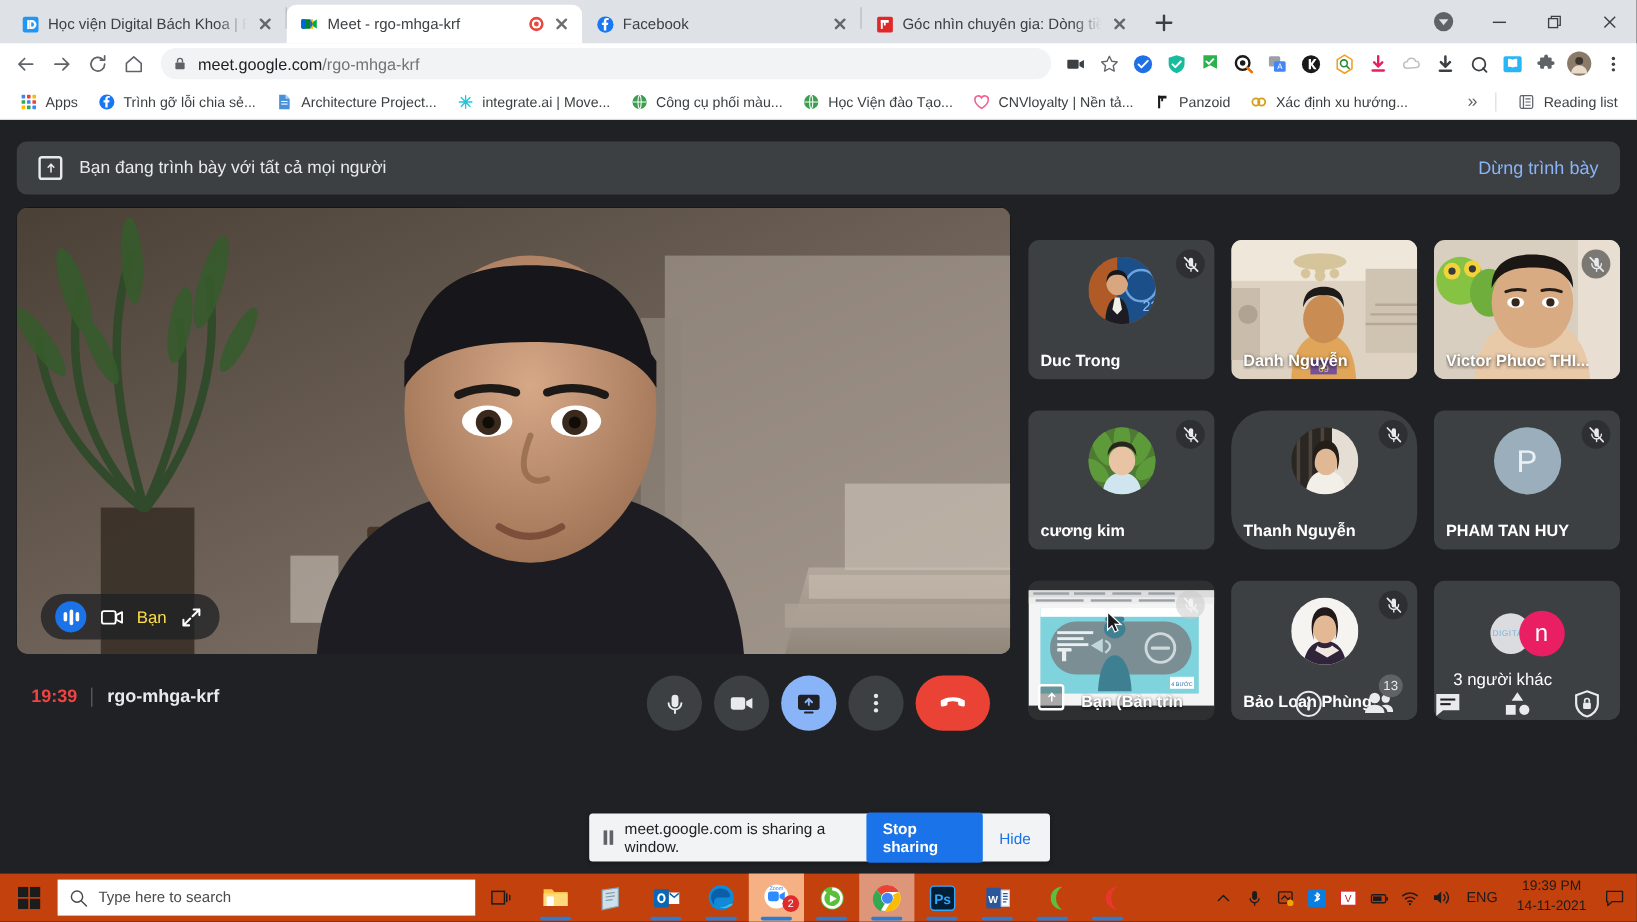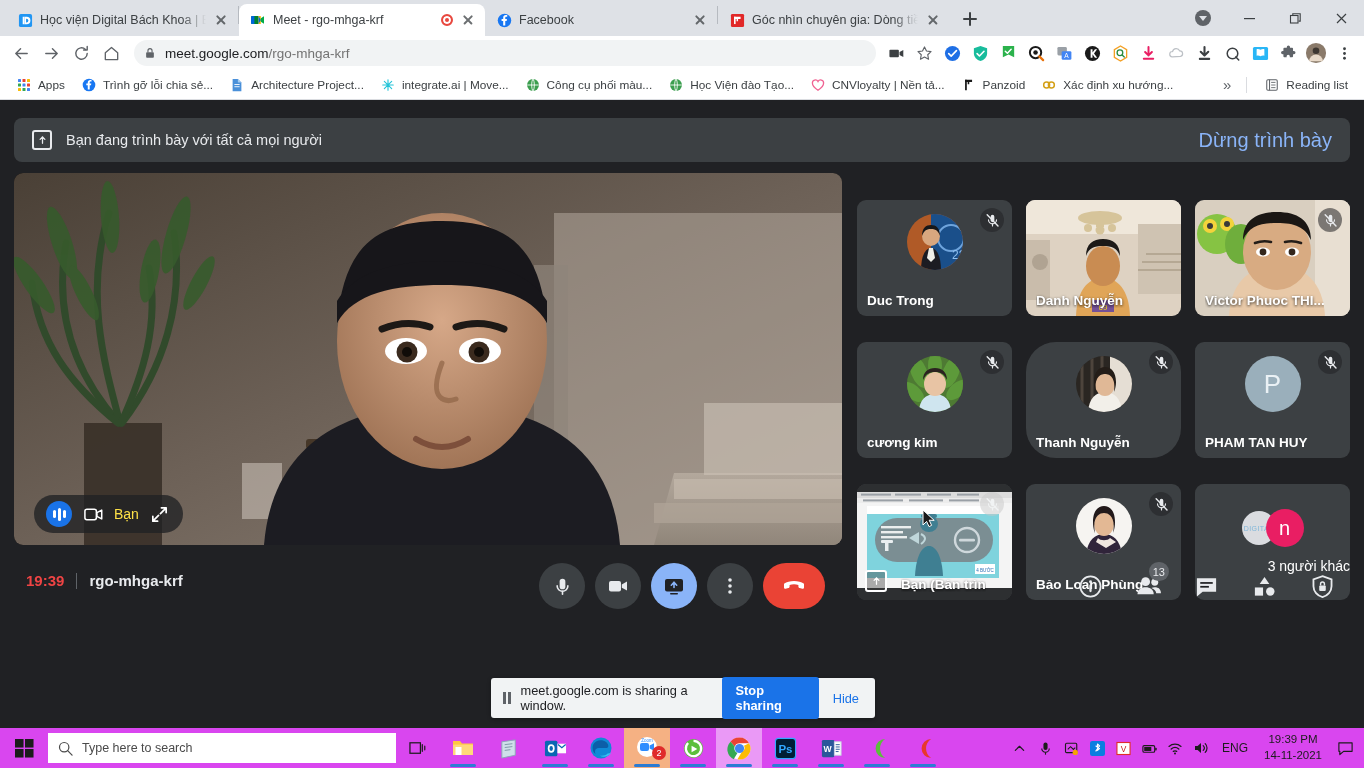--- a/index.html
+++ b/index.html
@@ -65,21 +65,21 @@
   .present-banner {
     position:absolute; left:14px; top:18px; width:1336px; height:44px;
     background:#3c4043; border-radius:8px; display:flex; align-items:center;
     padding:0 18px; gap:14px;
   }
   .present-banner .pbicon {
     width:20px; height:20px; border:2px solid #e8eaed; border-radius:3px;
     display:flex; align-items:center; justify-content:center;
   }
   .present-banner .pbtext { font-size:14.5px; color:#e8eaed; }
-  .present-banner .pbaction { margin-left:auto; font-size:20px; color:#8ab4f8; }
+  .present-banner .pbaction { margin-left:auto; font-size:15px; color:#8ab4f8; }
 
   .stage {
     position:absolute; left:14px; top:73px; width:828px; height:372px;
     background:#000; border-radius:9px; overflow:hidden;
   }
   .stage-bg { position:absolute; inset:0; }
   .selfctl {
     position:absolute; left:20px; bottom:12px; height:38px;
     background:rgba(32,33,36,.78); border-radius:19px;
     display:flex; align-items:center; gap:10px; padding:0 12px;
@@ -103,21 +103,21 @@
   }
   .tile .tname {
     position:absolute; left:10px; bottom:8px; right:26px;
     font-size:13.5px; color:#ffffff; font-weight:700; white-space:nowrap; overflow:hidden;
     text-overflow:clip;
   }
   .tile .muted {
     position:absolute; right:8px; top:8px; width:24px; height:24px; border-radius:50%;
     background:rgba(32,33,36,.55); display:flex; align-items:center; justify-content:center;
   }
-  .tile.overflow .tname { left:16px; right:0; text-align:right; bottom:26px; font-weight:400; font-size:14px; }
+  .tile.overflow .tname { left:16px; right:0; text-align:left; bottom:26px; font-weight:400; font-size:14px; }
 
   .bottombar { position:absolute; left:0; bottom:0; width:1364px; height:62px; }
   .meetinfo { position:absolute; left:26px; top:16px; display:flex; align-items:center; gap:12px; }
   .meetinfo .tm { font-size:15px; color:#ef4444; font-weight:700; }
   .meetinfo .div { width:1px; height:16px; background:#5f6368; }
   .meetinfo .code { font-size:15px; color:#e8eaed; font-weight:700; }
 
   .centerctl { position:absolute; left:50%; transform:translateX(-50%); top:7px; display:flex; gap:10px; }
   .cbtn { width:46px; height:46px; border-radius:50%; display:flex; align-items:center; justify-content:center; }
   .cbtn.grey { background:#3c4043; }
@@ -138,21 +138,21 @@
   }
   .sharebar .pause { display:flex; gap:2.5px; }
   .sharebar .pause i { width:2.5px; height:12px; background:#5f6368; display:block; }
   .sharebar .stxt { font-size:12.8px; color:#202124; }
   .sharebar .stop { background:#1a73e8; color:#fff; font-size:12.8px; font-weight:700; border-radius:3px; padding:6px 14px; }
   .sharebar .hide { color:#1a73e8; font-size:12.8px; padding:0 4px; }
 
   
   .taskbar {
     position:absolute; left:0; bottom:0; width:1364px; height:40px;
-    background:#d946ef; display:flex; align-items:center;
+    background:#c2410c; display:flex; align-items:center;
   }
   .startbtn { width:48px; height:40px; display:flex; align-items:center; justify-content:center; }
   .searchbox {
     width:348px; height:30px; background:#fff; display:flex; align-items:center;
     gap:9px; padding:0 10px; font-size:12.5px; color:#4a4a4a;
   }
   .tasksep { width:44px; display:flex; align-items:center; justify-content:center; }
   .tbapp { width:46px; height:40px; display:flex; align-items:center; justify-content:center; position:relative; }
   .tbapp .under { position:absolute; bottom:1px; left:10px; width:26px; height:3px; background:#2b7cd3; border-radius:2px;}
   .tbapp.act { background:rgba(255,255,255,.45); }

